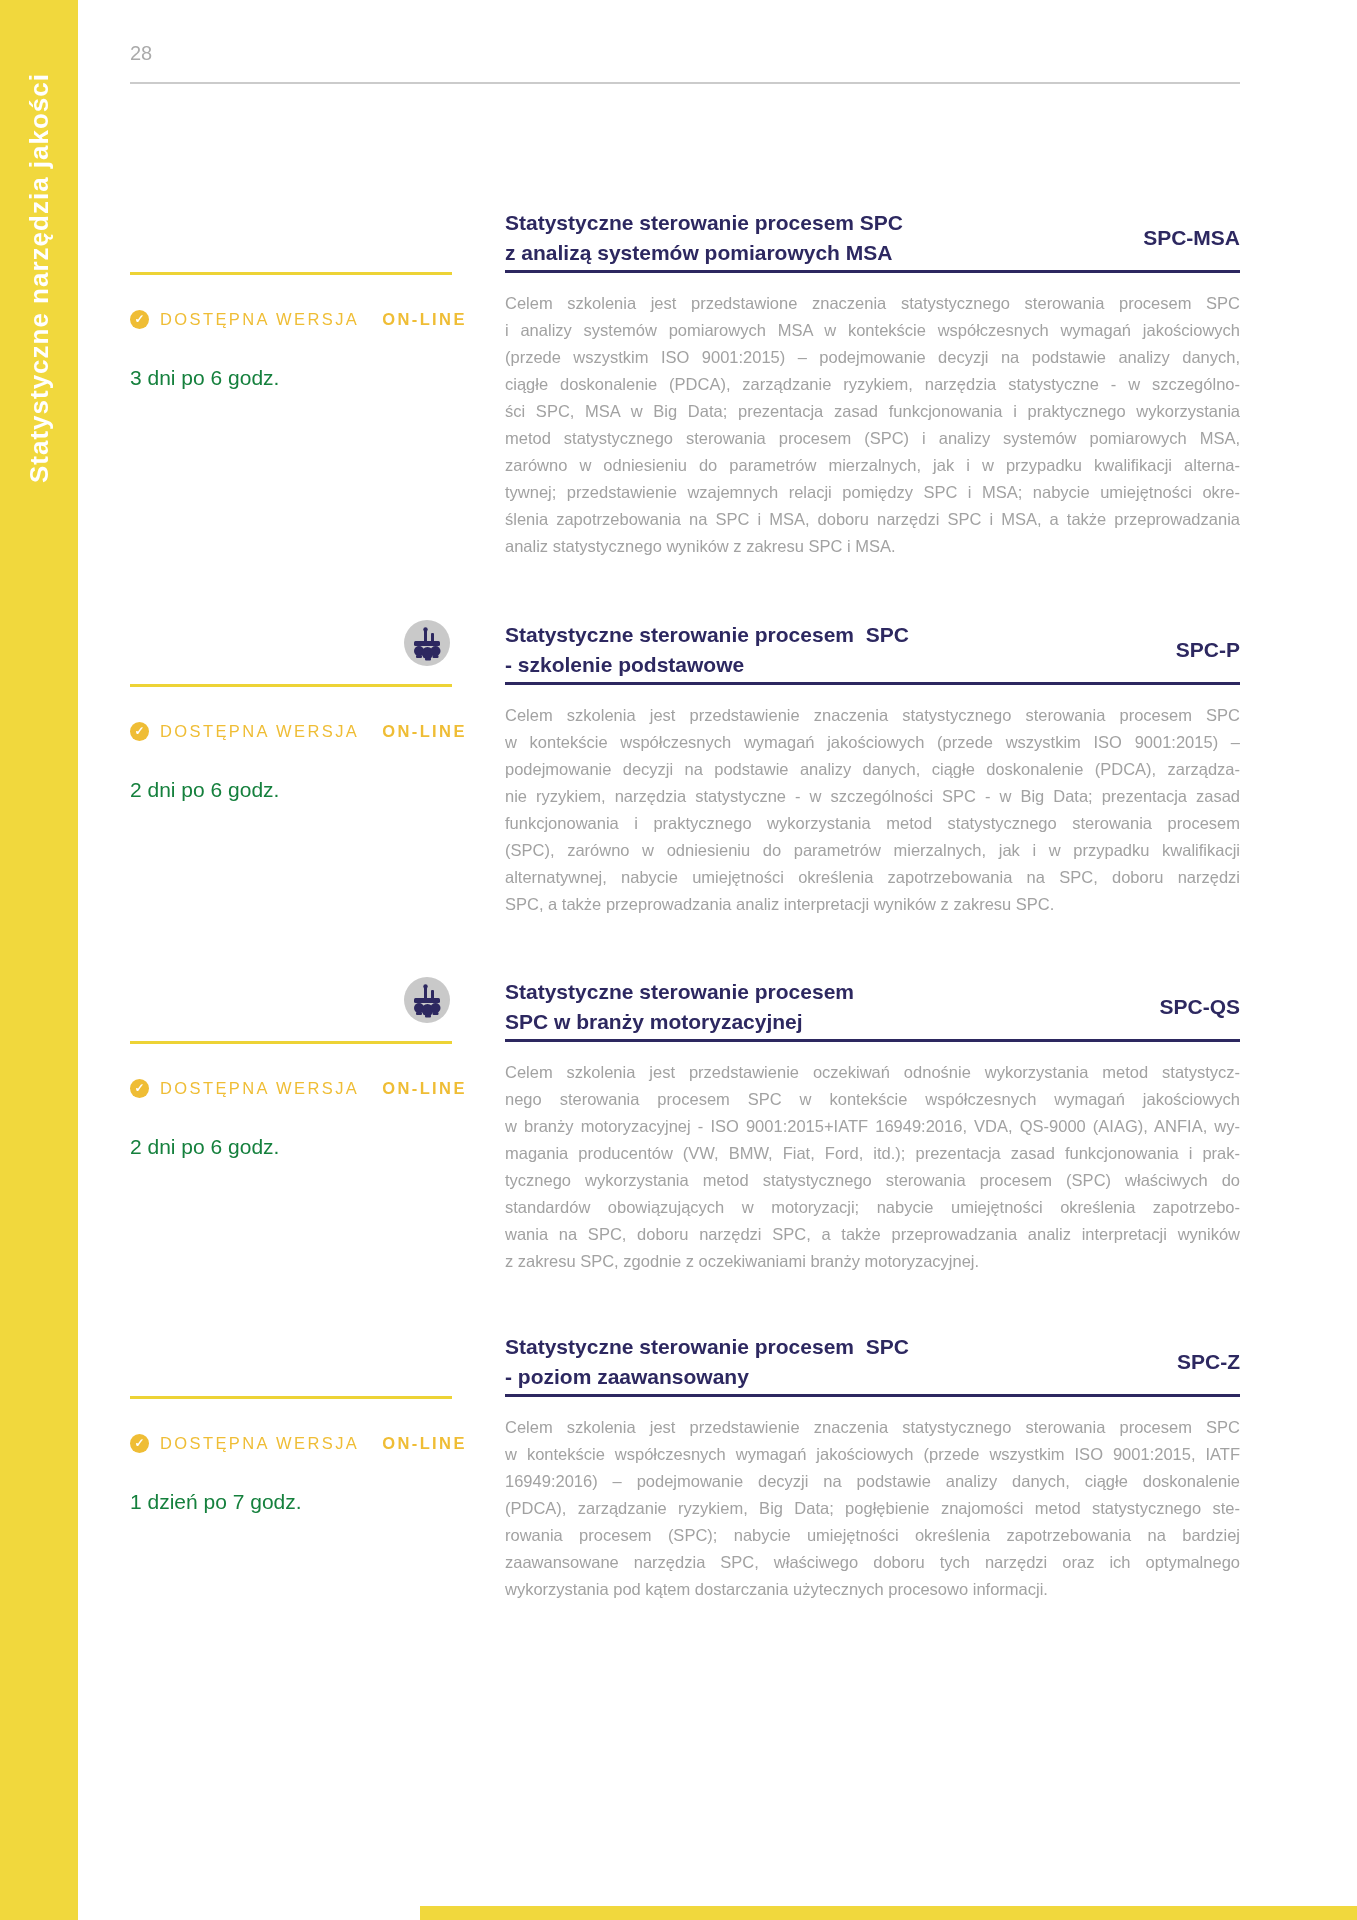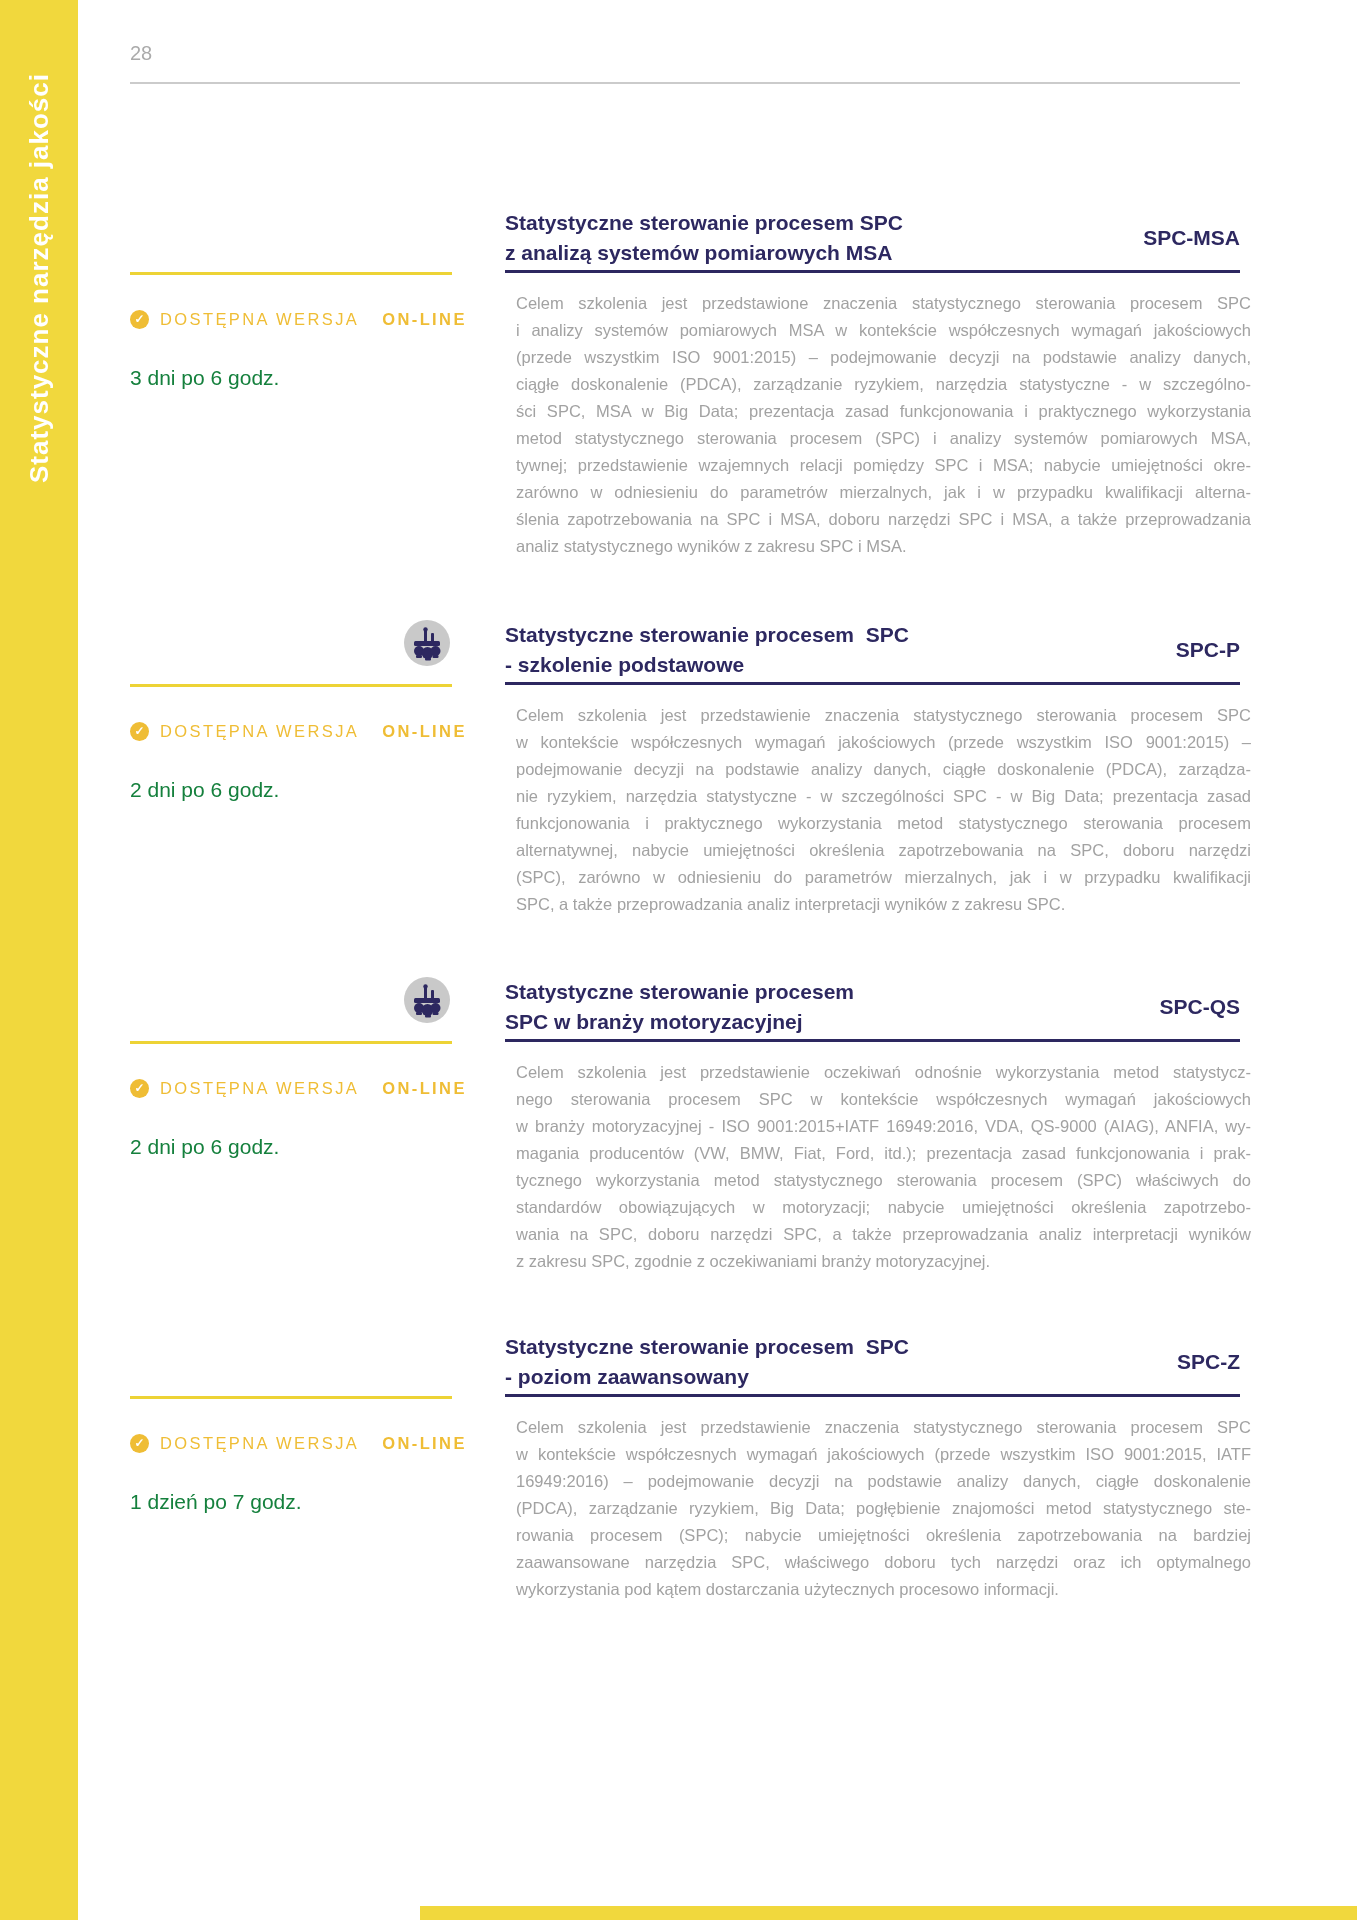--- a/index.html
+++ b/index.html
@@ -32,21 +32,21 @@
     position:absolute; left:505px; top:10px; width:735px;
     display:flex; justify-content:space-between; align-items:center;
   }
   .course-title { color:#2D2860; }
   .course-title .title-line {
     font-size:21px; font-weight:bold; line-height:30px; white-space:pre-wrap;
   }
   .course-code { font-size:21px; font-weight:bold; color:#2D2860; line-height:30px;margin-left:41px; }
   .title-rule { position:absolute; left:505px; top:72px; width:735px; height:3px; background:#2D2860; }
 
-  .body-text { position:absolute; left:516px; top:92px; width:735px; }
+  .body-text { position:absolute; left:505px; top:92px; width:735px; }
   .body-text .body-line {
     font-size:16.5px; line-height:27px; height:27px; color:#A2A2A2;
     text-align:justify; text-align-last:justify; white-space:normal;
   }
   .body-text .body-line.last { text-align-last:left; }
 
   
   .left-rule { position:absolute; left:130px; top:74px; width:322px; height:3px; background:#EDD335; }
   .availability {
     position:absolute; left:130px; top:112px; width:322px;
@@ -95,22 +95,22 @@
       <div class="course-code">SPC-MSA</div>
     </div>
     <div class="title-rule"></div>
     <div class="body-text">
         <div class="body-line">Celem szkolenia jest przedstawione znaczenia statystycznego sterowania procesem SPC</div>
         <div class="body-line">i analizy systemów pomiarowych MSA w kontekście współczesnych wymagań jakościowych</div>
         <div class="body-line">(przede wszystkim ISO 9001:2015) – podejmowanie decyzji na podstawie analizy danych,</div>
         <div class="body-line">ciągłe doskonalenie (PDCA), zarządzanie ryzykiem, narzędzia statystyczne - w szczególno-</div>
         <div class="body-line">ści SPC, MSA w Big Data; prezentacja zasad funkcjonowania i praktycznego wykorzystania</div>
         <div class="body-line">metod statystycznego sterowania procesem (SPC) i analizy systemów pomiarowych MSA,</div>
+        <div class="body-line">zarówno w odniesieniu do parametrów mierzalnych, jak i w przypadku kwalifikacji alterna-</div>
         <div class="body-line">tywnej; przedstawienie wzajemnych relacji pomiędzy SPC i MSA; nabycie umiejętności okre-</div>
-        <div class="body-line">zarówno w odniesieniu do parametrów mierzalnych, jak i w przypadku kwalifikacji alterna-</div>
         <div class="body-line">ślenia zapotrzebowania na SPC i MSA, doboru narzędzi SPC i MSA, a także przeprowadzania</div>
         <div class="body-line last">analiz statystycznego wyników z zakresu SPC i MSA.</div>
       </div>
 
     <div class="left-rule"></div>
     <div class="availability">
       <span class="check-badge">✓</span>
       <span class="availability-text"><span>DOSTĘPNA WERSJA</span>&nbsp;<b>ON-LINE</b></span>
     </div>
     <div class="duration">3 dni po 6 godz.</div>
@@ -124,22 +124,22 @@
         </div>
       <div class="course-code">SPC-P</div>
     </div>
     <div class="title-rule"></div>
     <div class="body-text">
         <div class="body-line">Celem szkolenia jest przedstawienie znaczenia statystycznego sterowania procesem SPC</div>
         <div class="body-line">w kontekście współczesnych wymagań jakościowych (przede wszystkim ISO 9001:2015) –</div>
         <div class="body-line">podejmowanie decyzji na podstawie analizy danych, ciągłe doskonalenie (PDCA), zarządza-</div>
         <div class="body-line">nie ryzykiem, narzędzia statystyczne - w szczególności SPC - w Big Data; prezentacja zasad</div>
         <div class="body-line">funkcjonowania i praktycznego wykorzystania metod statystycznego sterowania procesem</div>
+        <div class="body-line">(SPC), zarówno w odniesieniu do parametrów mierzalnych, jak i w przypadku kwalifikacji</div>
         <div class="body-line">alternatywnej, nabycie umiejętności określenia zapotrzebowania na SPC, doboru narzędzi</div>
-        <div class="body-line">(SPC), zarówno w odniesieniu do parametrów mierzalnych, jak i w przypadku kwalifikacji</div>
         <div class="body-line last">SPC, a także przeprowadzania analiz interpretacji wyników z zakresu SPC.</div>
       </div>
 
     <div class="round-icon">
       <svg width="46" height="46" viewBox="0 0 46 46">
         <g fill="#2D2860">
           <rect x="20" y="10" width="3" height="12" rx="1"></rect>
           <circle cx="21.5" cy="9.5" r="2.2"></circle>
           <rect x="27" y="13" width="3" height="9" rx="1"></rect>
           <rect x="10" y="21" width="26" height="5" rx="1.5"></rect>

